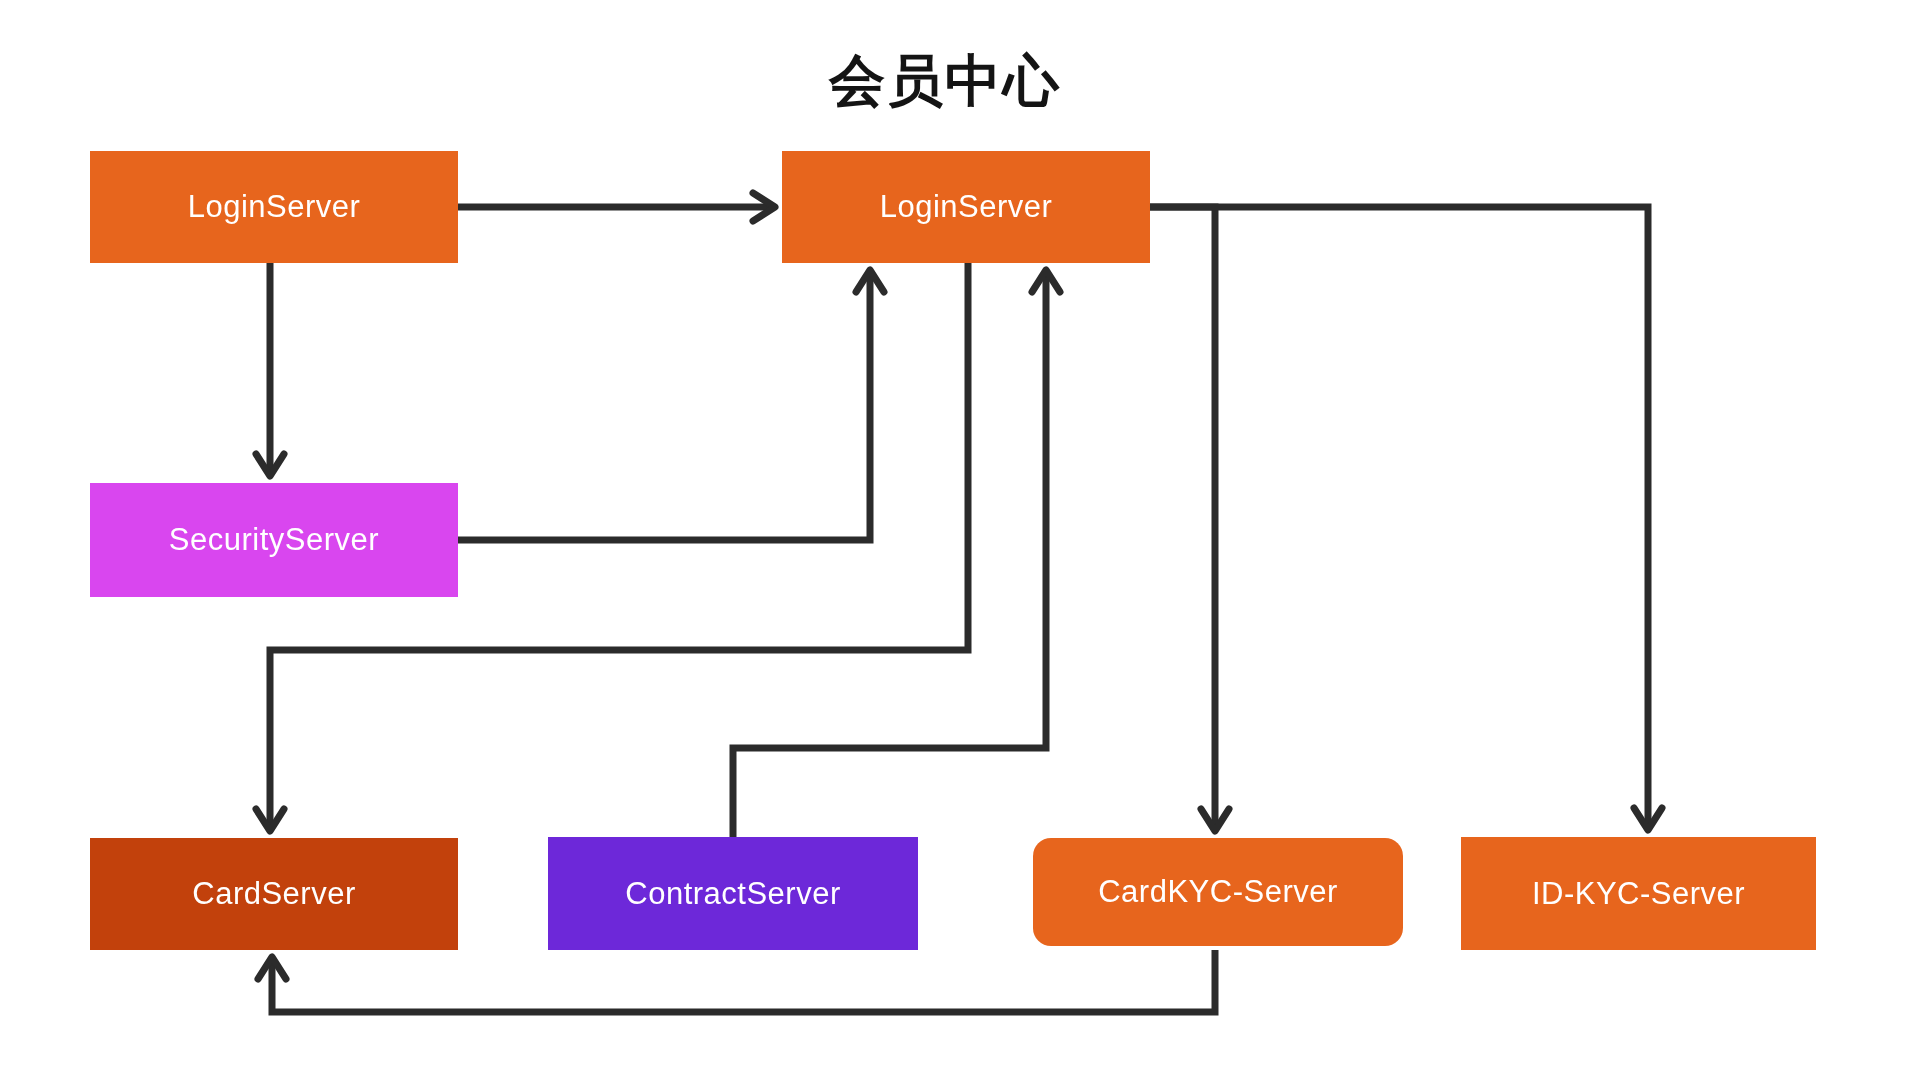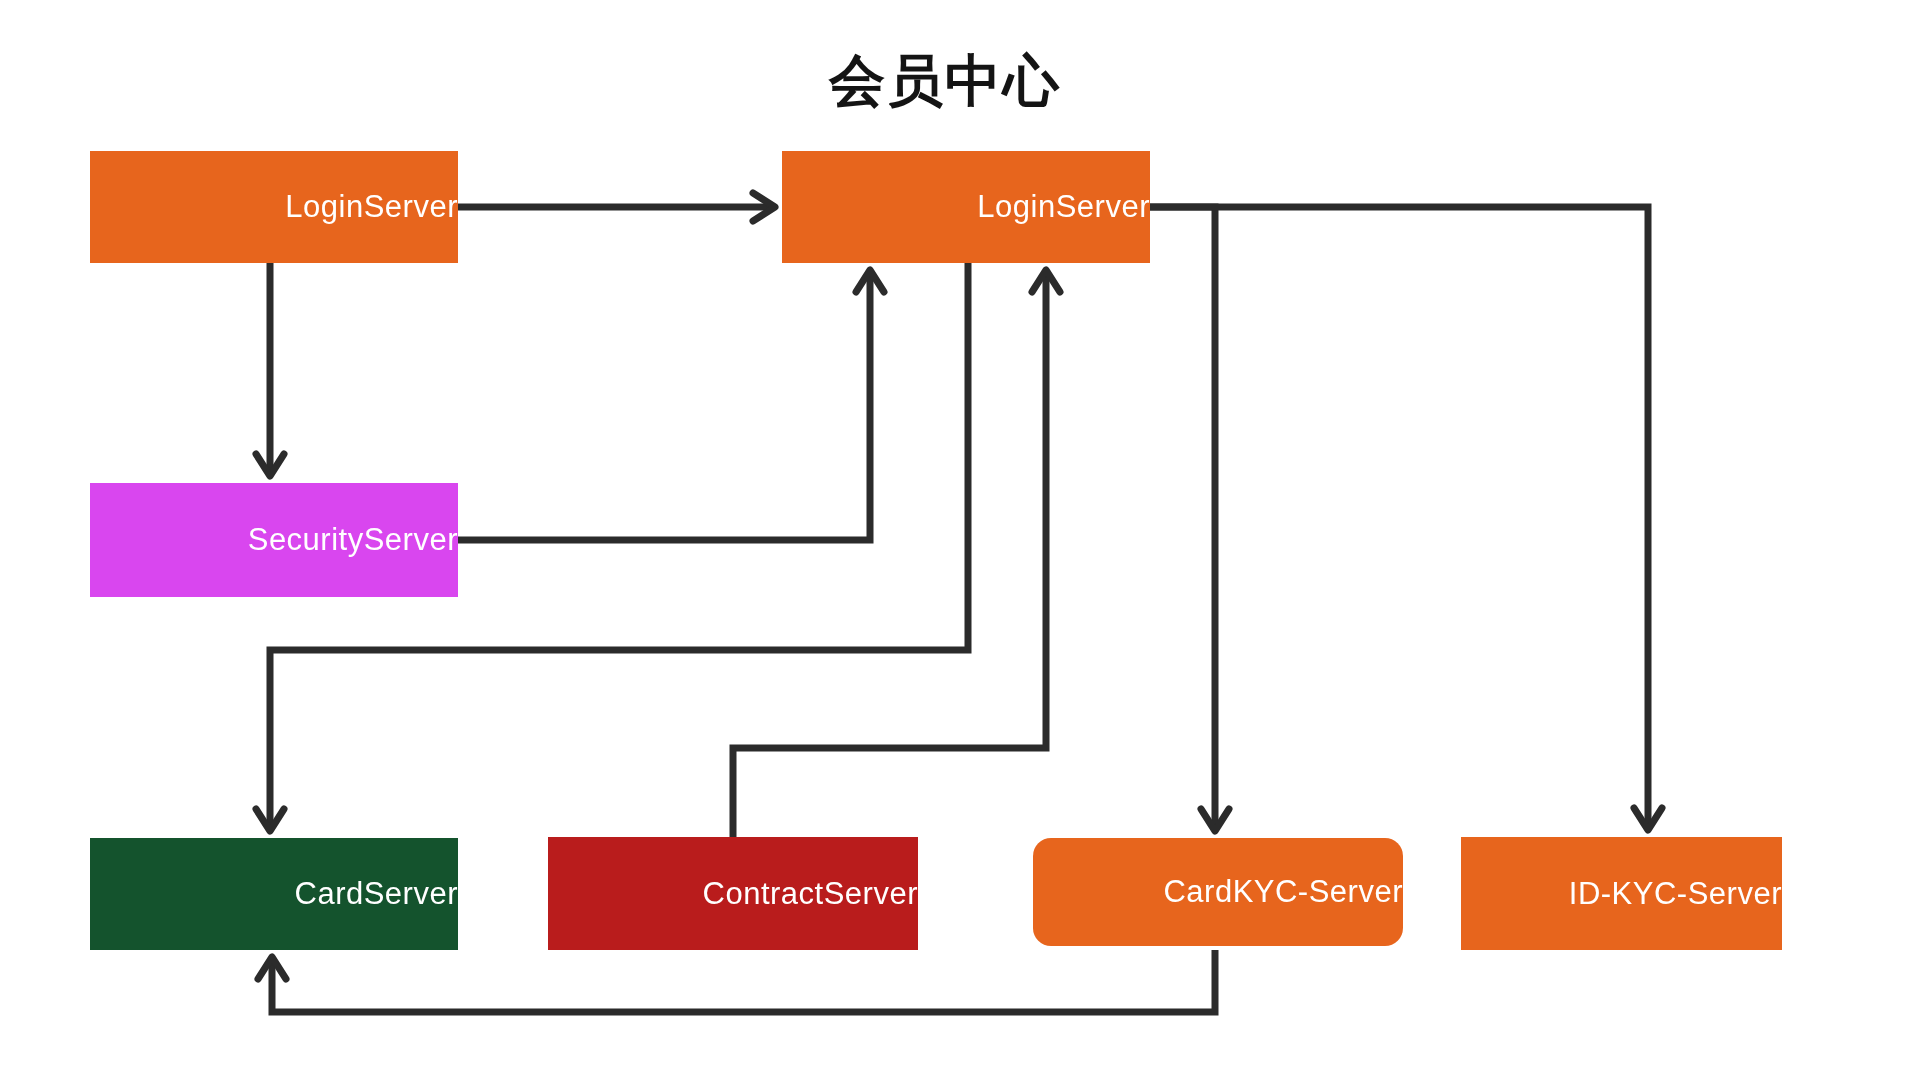--- a/index.html
+++ b/index.html
@@ -47,21 +47,21 @@
     position: absolute;
     left: 0;
     top: 0;
     width: 100%;
     height: 100%;
   }
   .node {
     position: absolute;
     display: flex;
     align-items: center;
-    justify-content: flex-end;
+    justify-content: center;
   }
   .node .node-label {
     font-size: 31px;
     font-weight: 400;
     letter-spacing: 0.5px;
     white-space: nowrap;
   }
 </style>
 </head>
 <body>
@@ -105,26 +105,26 @@
   <div class="nodes-layer">
       <div class="node" style="left: 90px; top: 151px; width: 368px; height: 112px; background: rgb(231, 101, 29);">
         <span class="node-label" style="color: rgb(255, 255, 255);">LoginServer</span>
       </div>
       <div class="node" style="left: 782px; top: 151px; width: 368px; height: 112px; background: rgb(231, 101, 29);">
         <span class="node-label" style="color: rgb(255, 255, 255);">LoginServer</span>
       </div>
       <div class="node" style="left: 90px; top: 483px; width: 368px; height: 114px; background: #d946ef;">
         <span class="node-label" style="color: rgb(255, 255, 255);">SecurityServer</span>
       </div>
-      <div class="node" style="left: 90px; top: 838px; width: 368px; height: 112px; background: #14532d;">
+      <div class="node" style="left: 90px; top: 838px; width: 368px; height: 112px; background: #c2410c;">
         <span class="node-label" style="color: rgb(255, 255, 255);">CardServer</span>
       </div>
-      <div class="node" style="left: 548px; top: 837px; width: 370px; height: 113px; background: #b91c1c;">
+      <div class="node" style="left: 548px; top: 837px; width: 370px; height: 113px; background: #6d28d9;">
         <span class="node-label" style="color: rgb(255, 255, 255);">ContractServer</span>
       </div>
       <div class="node" style="left: 1033px; top: 838px; width: 370px; height: 108px; background: rgb(231, 101, 29); border-radius: 18px;">
         <span class="node-label" style="color: rgb(255, 255, 255);">CardKYC-Server</span>
       </div>
-      <div class="node" style="left: 1461px; top: 837px; width: 321px; height: 113px; background: rgb(231, 101, 29);">
+      <div class="node" style="left: 1461px; top: 837px; width: 355px; height: 113px; background: rgb(231, 101, 29);">
         <span class="node-label" style="color: rgb(255, 255, 255);">ID-KYC-Server</span>
       </div>
     </div>
 </div>
 
 </body></html>

